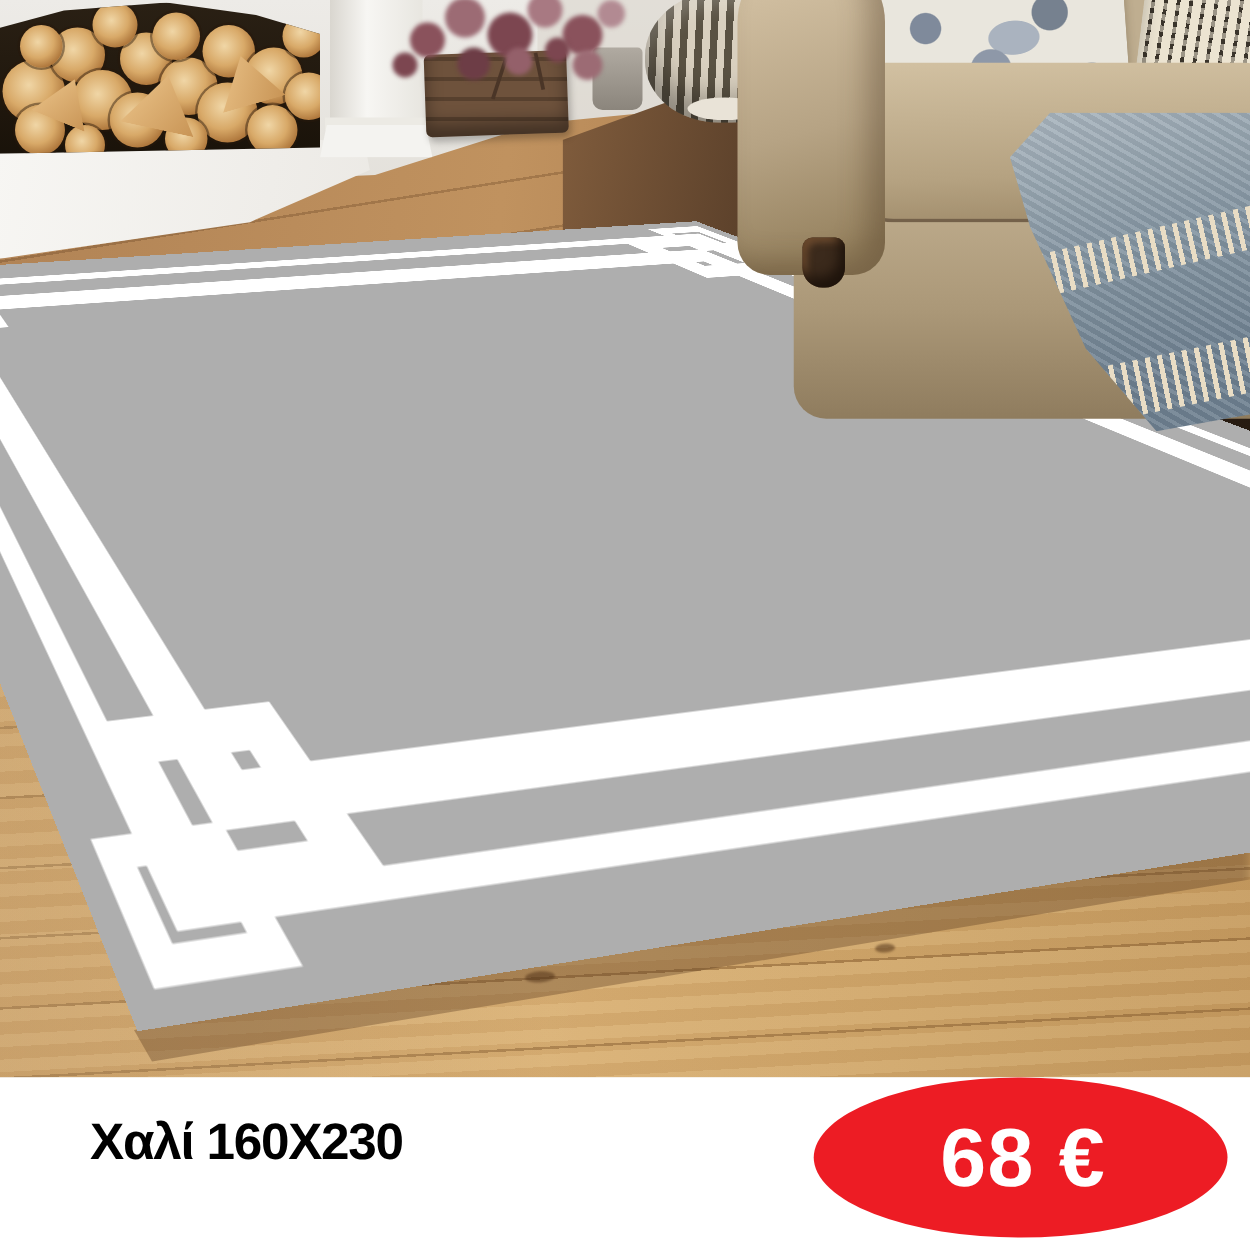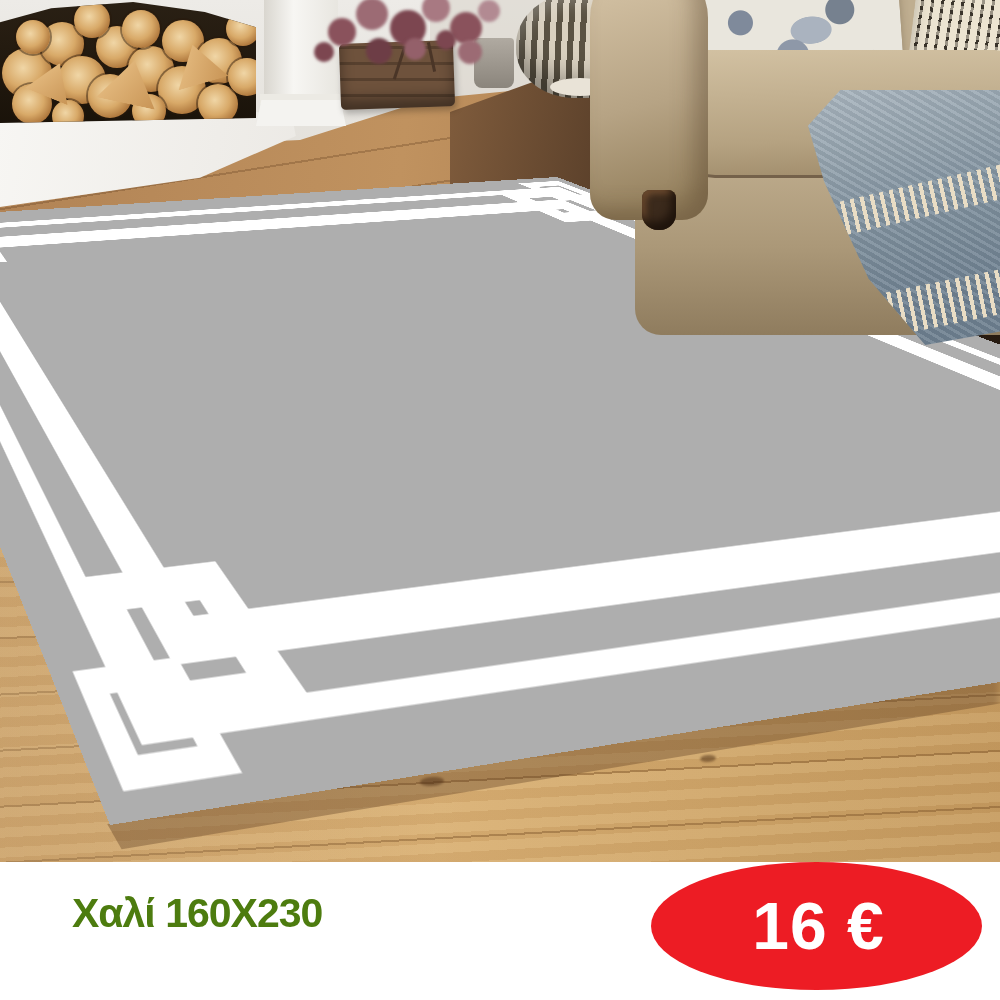--- a/index.html
+++ b/index.html
@@ -213,18 +213,18 @@
       <div class="sofa-arm"></div>
       <div class="sofa-foot"></div>
       <div class="throw">
         <div class="fringe f1"></div>
         <div class="fringe f2"></div>
       </div>
     </div>
   </div>
 
   <div class="abs caption" style="background: rgb(255, 255, 255);">
-    <div class="title" style="color: #4d7c0f;">Χαλί 160X230</div>
+    <div class="title" style="color: #000000;">Χαλί 160X230</div>
     <div class="badge" style="background: rgb(237, 28, 36);">
-      <span class="badge-text" style="color: rgb(255, 255, 255);">16 €</span>
+      <span class="badge-text" style="color: rgb(255, 255, 255);">68 €</span>
     </div>
   </div>
 </div>
 
 </body></html>

